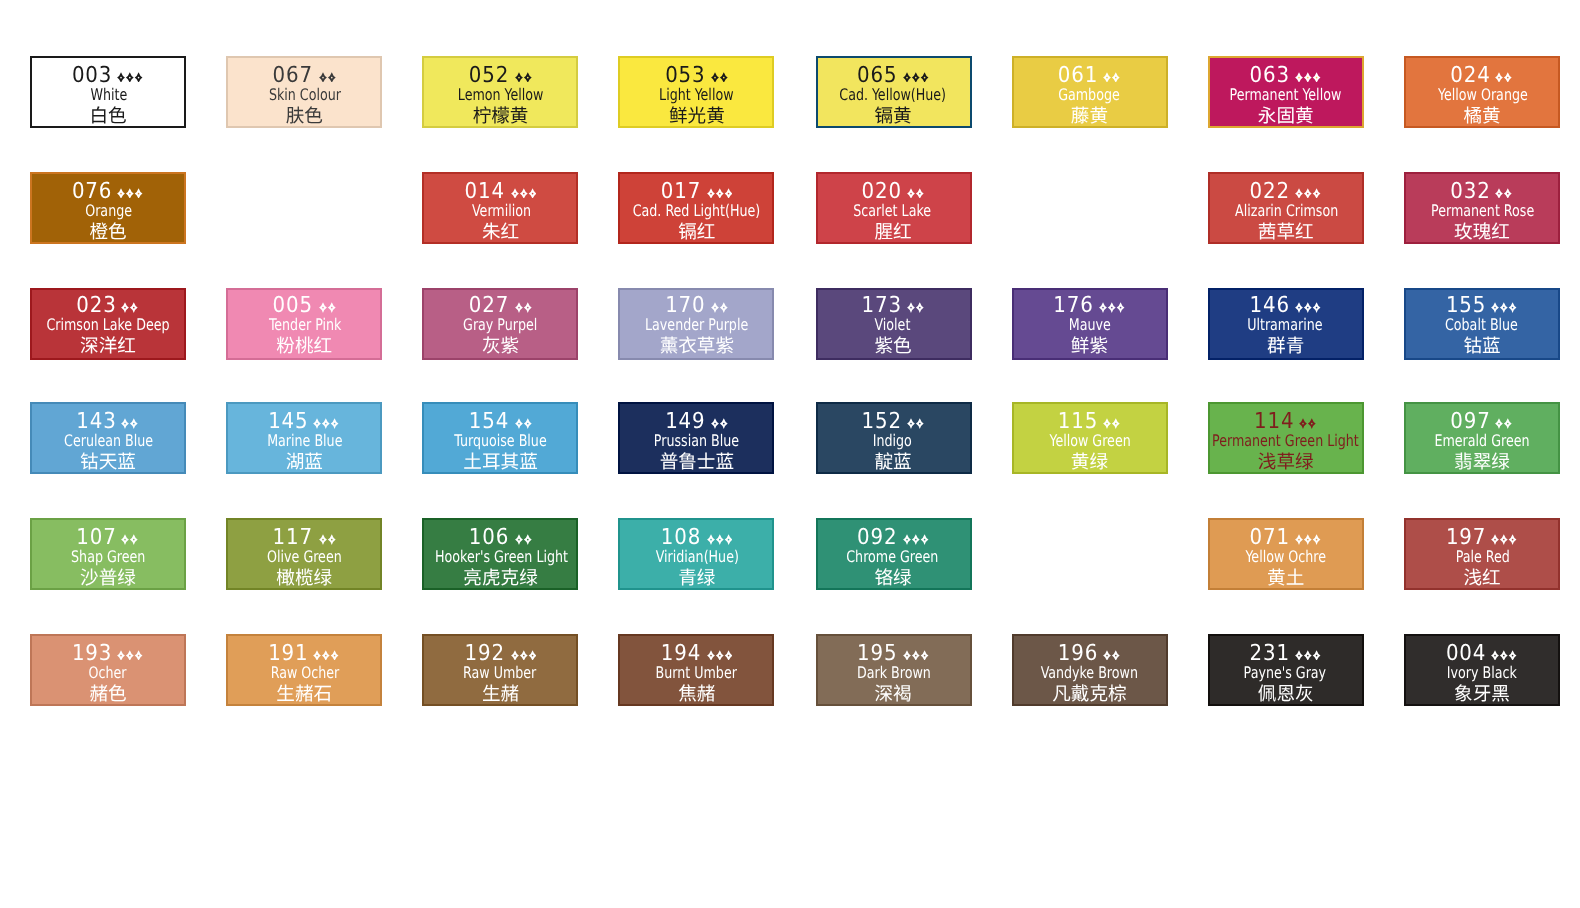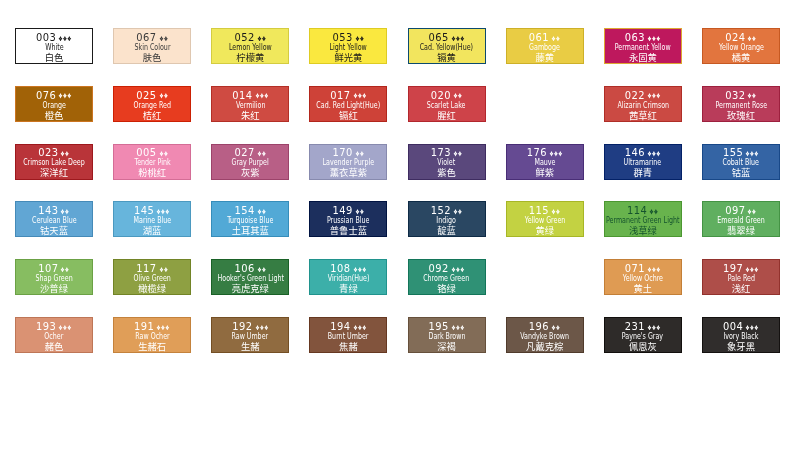--- a/index.html
+++ b/index.html
@@ -116,30 +116,20 @@
             <path d="M 2.5 0.09999999999999964 Q 3.2199999999999998 2.08 4.45 2.8 Q 3.2199999999999998 3.5199999999999996 2.5 5.5 Q 1.78 3.5199999999999996 0.55 2.8 Q 1.78 2.08 2.5 0.09999999999999964 Z" fill="currentColor"></path>
             <circle cx="2.5" cy="2.8" r="0.42" fill="#E8913C"></circle>
             <path d="M 6.9 0.09999999999999964 Q 7.62 2.08 8.85 2.8 Q 7.62 3.5199999999999996 6.9 5.5 Q 6.180000000000001 3.5199999999999996 4.95 2.8 Q 6.180000000000001 2.08 6.9 0.09999999999999964 Z" fill="currentColor"></path>
             <circle cx="6.9" cy="2.8" r="0.42" fill="#E8913C"></circle>
             <path d="M 11.3 0.09999999999999964 Q 12.020000000000001 2.08 13.25 2.8 Q 12.020000000000001 3.5199999999999996 11.3 5.5 Q 10.58 3.5199999999999996 9.350000000000001 2.8 Q 10.58 2.08 11.3 0.09999999999999964 Z" fill="currentColor"></path>
             <circle cx="11.3" cy="2.8" r="0.42" fill="#E8913C"></circle>
           </svg></span></div>
       <div class="inner en" style="top:14.8px"><span>Orange</span></div>
       <div class="inner zh" style="top:23.8px">橙色</div>
     </div>
-<div class="swatch" style="left:113.14px;top:85.80px;background:#E73C1F;color:#FFFFFF;border:1px solid #CB2003;">
-      <div class="inner l1" style="top:-0.3px"><span class="num">025</span><span class="stars" aria-label="**"><svg width="9.4" height="5.6" viewBox="0 0 9.4 5.6" aria-hidden="true">
-            <path d="M 2.5 0.09999999999999964 Q 3.2199999999999998 2.08 4.45 2.8 Q 3.2199999999999998 3.5199999999999996 2.5 5.5 Q 1.78 3.5199999999999996 0.55 2.8 Q 1.78 2.08 2.5 0.09999999999999964 Z" fill="currentColor"></path>
-            <circle cx="2.5" cy="2.8" r="0.42" fill="#E73C1F"></circle>
-            <path d="M 6.9 0.09999999999999964 Q 7.62 2.08 8.85 2.8 Q 7.62 3.5199999999999996 6.9 5.5 Q 6.180000000000001 3.5199999999999996 4.95 2.8 Q 6.180000000000001 2.08 6.9 0.09999999999999964 Z" fill="currentColor"></path>
-            <circle cx="6.9" cy="2.8" r="0.42" fill="#E73C1F"></circle>
-          </svg></span></div>
-      <div class="inner en" style="top:14.8px"><span>Orange Red</span></div>
-      <div class="inner zh" style="top:23.8px">桔红</div>
-    </div>
 <div class="swatch" style="left:211.29px;top:85.80px;background:#CF4B42;color:#FFFFFF;border:1px solid #B32F26;">
       <div class="inner l1" style="top:-0.3px"><span class="num">014</span><span class="stars" aria-label="***"><svg width="13.8" height="5.6" viewBox="0 0 13.8 5.6" aria-hidden="true">
             <path d="M 2.5 0.09999999999999964 Q 3.2199999999999998 2.08 4.45 2.8 Q 3.2199999999999998 3.5199999999999996 2.5 5.5 Q 1.78 3.5199999999999996 0.55 2.8 Q 1.78 2.08 2.5 0.09999999999999964 Z" fill="currentColor"></path>
             <circle cx="2.5" cy="2.8" r="0.42" fill="#CF4B42"></circle>
             <path d="M 6.9 0.09999999999999964 Q 7.62 2.08 8.85 2.8 Q 7.62 3.5199999999999996 6.9 5.5 Q 6.180000000000001 3.5199999999999996 4.95 2.8 Q 6.180000000000001 2.08 6.9 0.09999999999999964 Z" fill="currentColor"></path>
             <circle cx="6.9" cy="2.8" r="0.42" fill="#CF4B42"></circle>
             <path d="M 11.3 0.09999999999999964 Q 12.020000000000001 2.08 13.25 2.8 Q 12.020000000000001 3.5199999999999996 11.3 5.5 Q 10.58 3.5199999999999996 9.350000000000001 2.8 Q 10.58 2.08 11.3 0.09999999999999964 Z" fill="currentColor"></path>
             <circle cx="11.3" cy="2.8" r="0.42" fill="#CF4B42"></circle>
           </svg></span></div>
       <div class="inner en" style="top:14.8px"><span>Vermilion</span></div>
@@ -330,21 +320,21 @@
 <div class="swatch" style="left:505.72px;top:201.40px;background:#C3D242;color:#FFFFFF;border:1px solid #A7B626;">
       <div class="inner l1" style="top:-0.3px"><span class="num">115</span><span class="stars" aria-label="**"><svg width="9.4" height="5.6" viewBox="0 0 9.4 5.6" aria-hidden="true">
             <path d="M 2.5 0.09999999999999964 Q 3.2199999999999998 2.08 4.45 2.8 Q 3.2199999999999998 3.5199999999999996 2.5 5.5 Q 1.78 3.5199999999999996 0.55 2.8 Q 1.78 2.08 2.5 0.09999999999999964 Z" fill="currentColor"></path>
             <circle cx="2.5" cy="2.8" r="0.42" fill="#C3D242"></circle>
             <path d="M 6.9 0.09999999999999964 Q 7.62 2.08 8.85 2.8 Q 7.62 3.5199999999999996 6.9 5.5 Q 6.180000000000001 3.5199999999999996 4.95 2.8 Q 6.180000000000001 2.08 6.9 0.09999999999999964 Z" fill="currentColor"></path>
             <circle cx="6.9" cy="2.8" r="0.42" fill="#C3D242"></circle>
           </svg></span></div>
       <div class="inner en" style="top:14.8px"><span>Yellow Green</span></div>
       <div class="inner zh" style="top:23.8px">黄绿</div>
     </div>
-<div class="swatch" style="left:603.86px;top:201.40px;background:#68B34D;color:#14532d;border:1px solid #4C9731;">
+<div class="swatch" style="left:603.86px;top:201.40px;background:#68B34D;color:#7f1d1d;border:1px solid #4C9731;">
       <div class="inner l1" style="top:-0.3px"><span class="num">114</span><span class="stars" aria-label="**"><svg width="9.4" height="5.6" viewBox="0 0 9.4 5.6" aria-hidden="true">
             <path d="M 2.5 0.09999999999999964 Q 3.2199999999999998 2.08 4.45 2.8 Q 3.2199999999999998 3.5199999999999996 2.5 5.5 Q 1.78 3.5199999999999996 0.55 2.8 Q 1.78 2.08 2.5 0.09999999999999964 Z" fill="currentColor"></path>
             <circle cx="2.5" cy="2.8" r="0.42" fill="#68B34D"></circle>
             <path d="M 6.9 0.09999999999999964 Q 7.62 2.08 8.85 2.8 Q 7.62 3.5199999999999996 6.9 5.5 Q 6.180000000000001 3.5199999999999996 4.95 2.8 Q 6.180000000000001 2.08 6.9 0.09999999999999964 Z" fill="currentColor"></path>
             <circle cx="6.9" cy="2.8" r="0.42" fill="#68B34D"></circle>
           </svg></span></div>
       <div class="inner en" style="top:14.8px"><span>Permanent Green Light</span></div>
       <div class="inner zh" style="top:23.8px">浅草绿</div>
     </div>
 <div class="swatch" style="left:702.00px;top:201.40px;background:#60AF60;color:#FFFFFF;border:1px solid #449344;">

